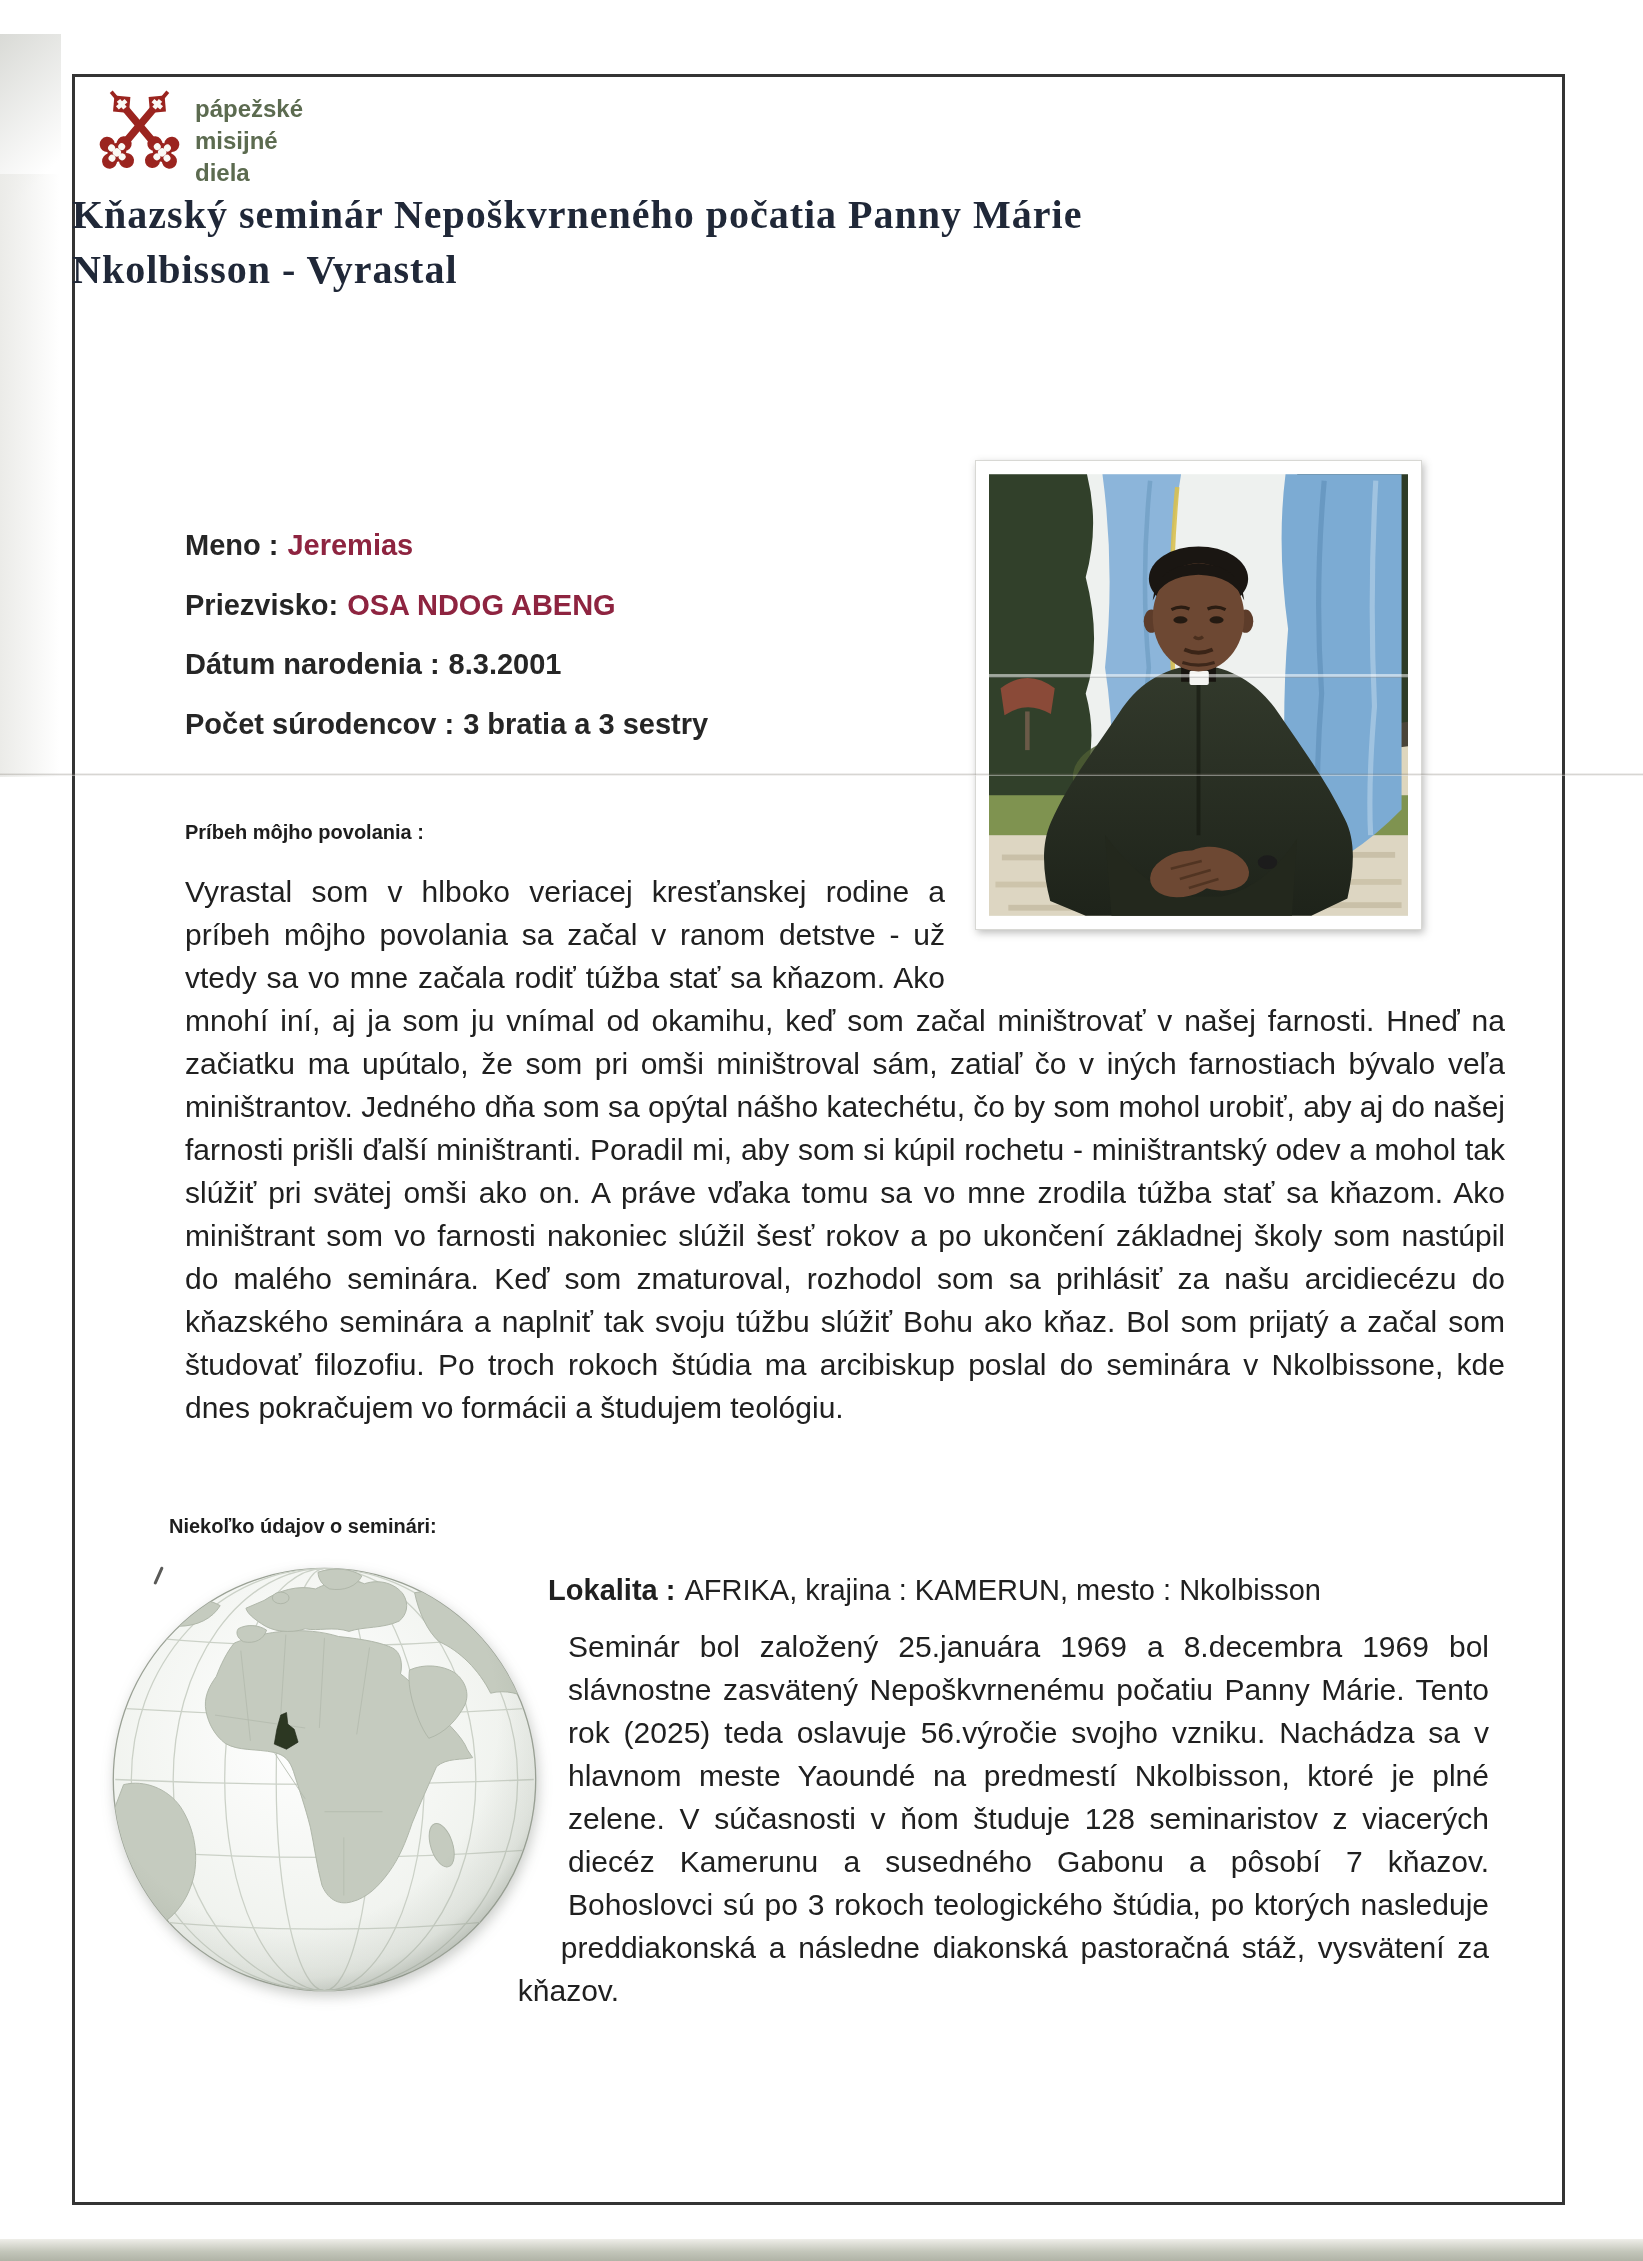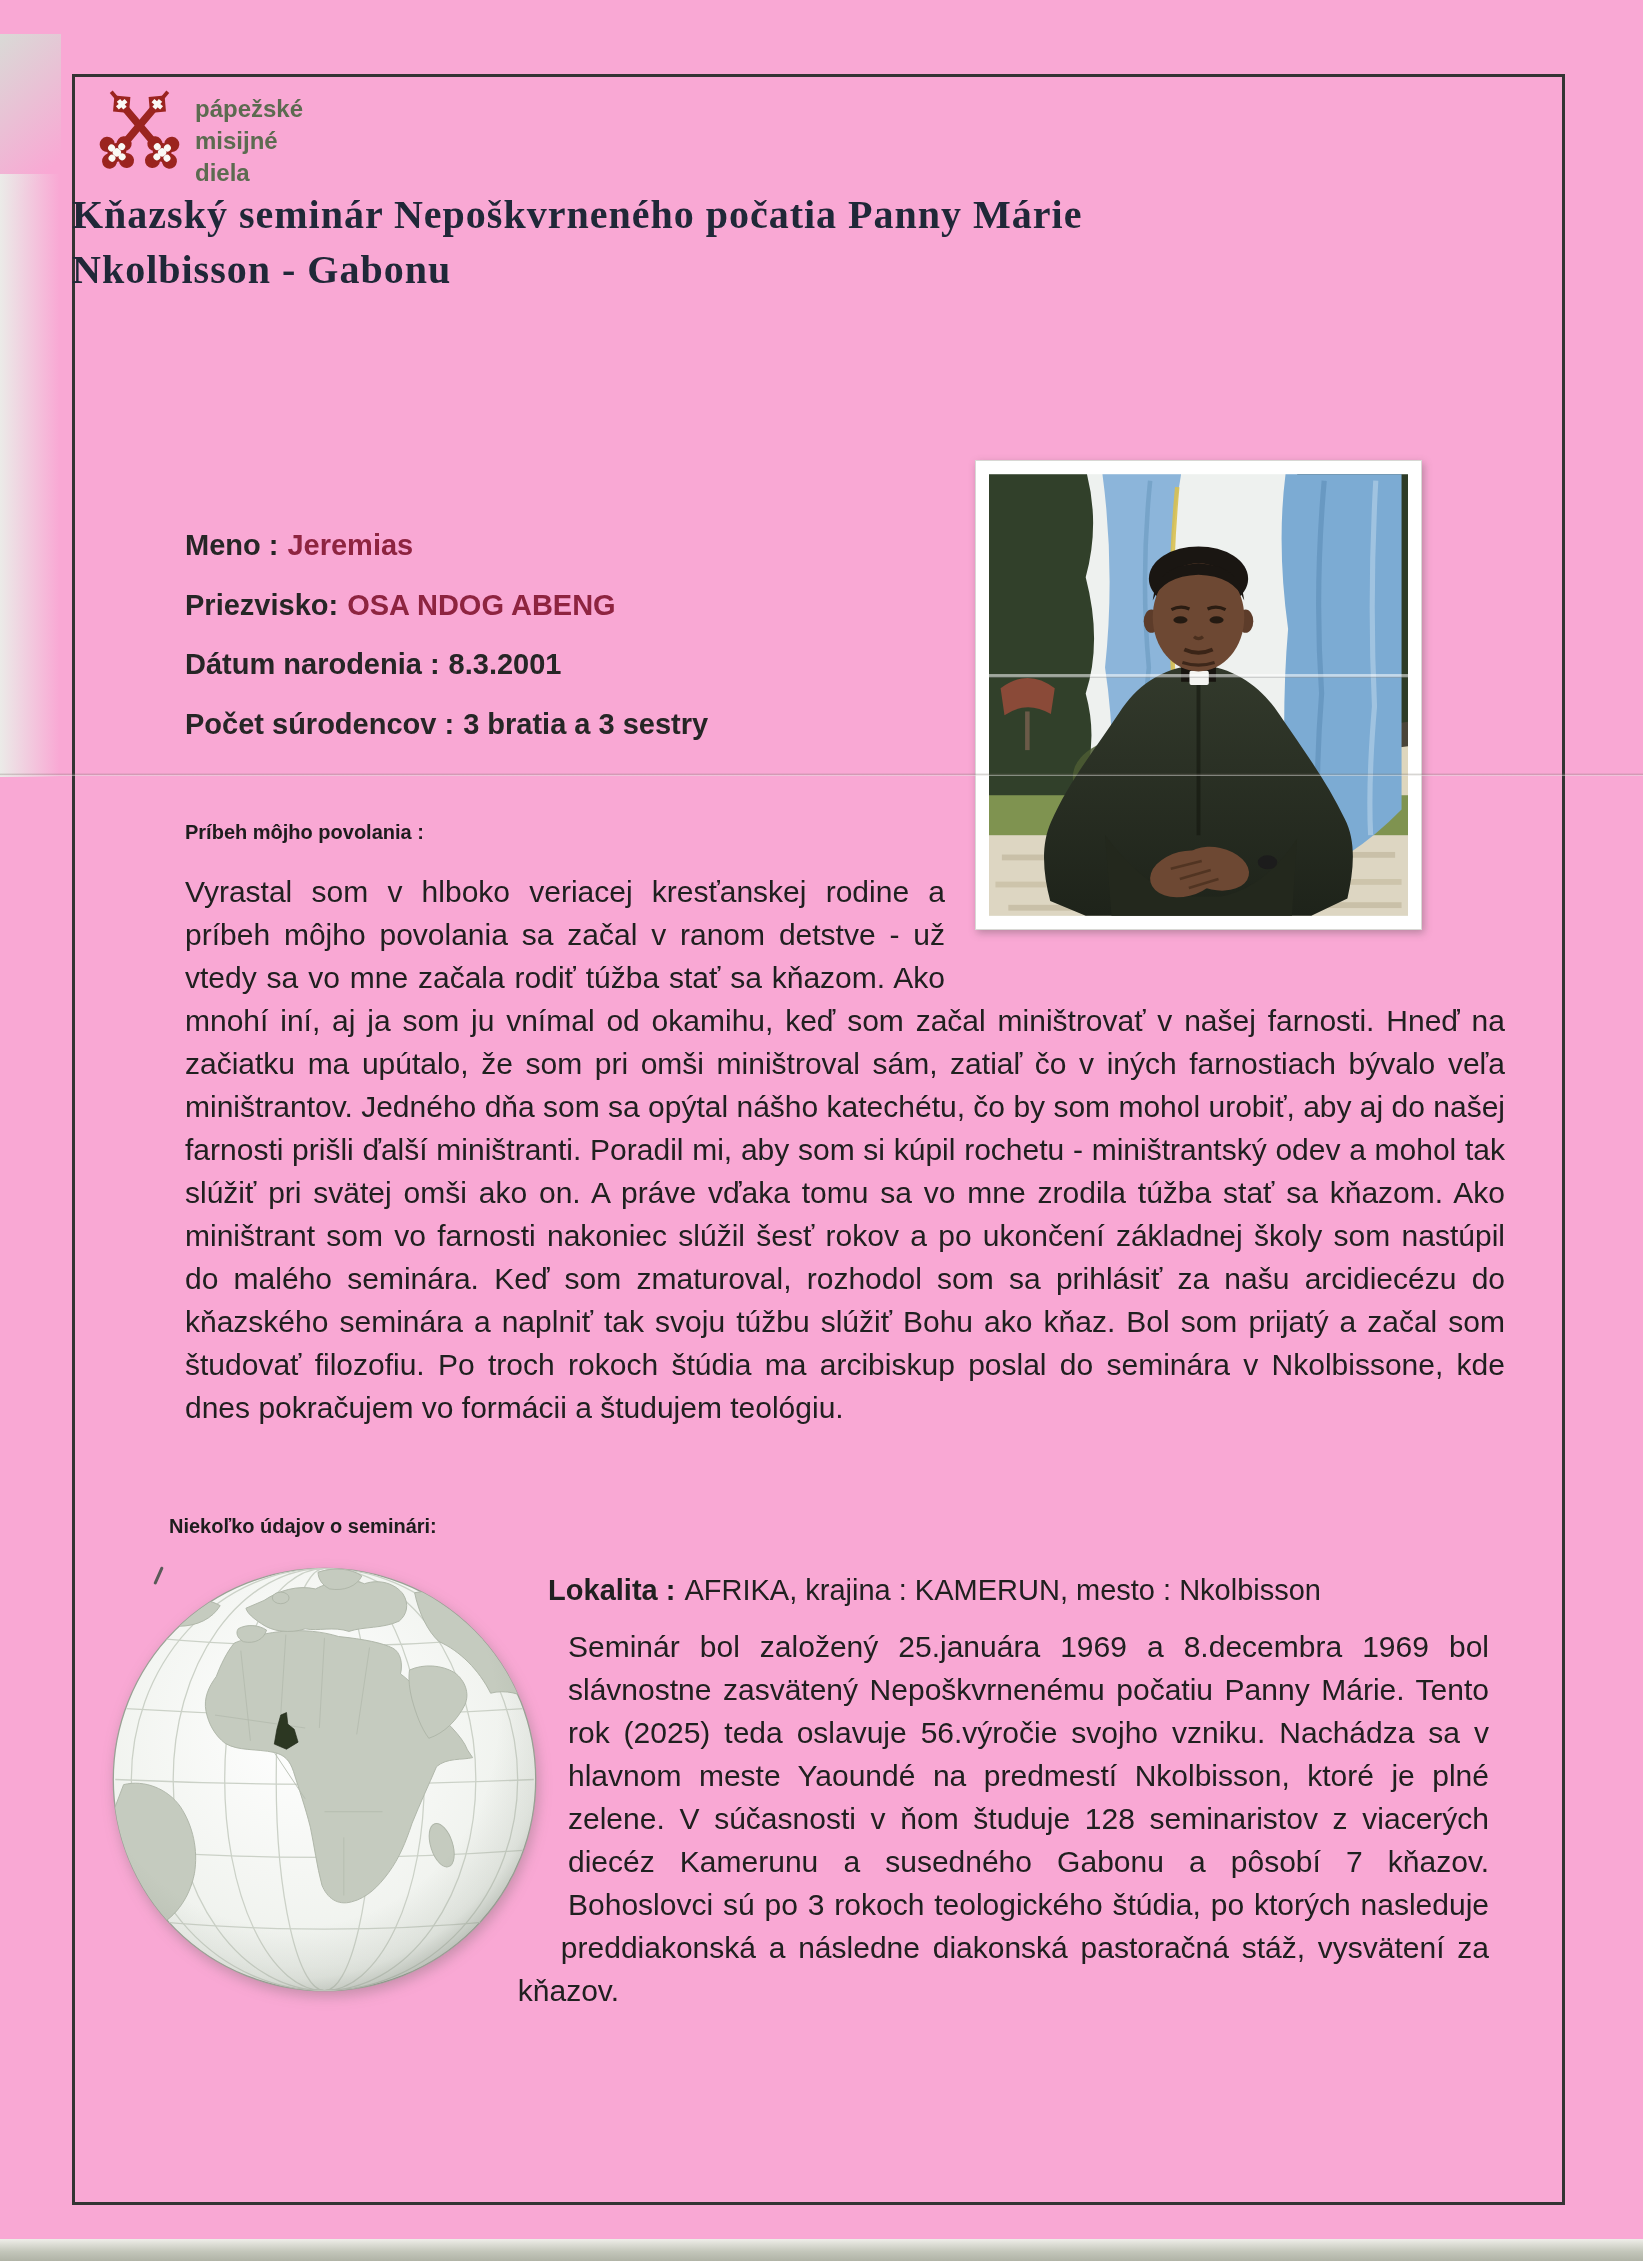--- a/index.html
+++ b/index.html
@@ -1,16 +1,16 @@
 <!DOCTYPE html>
 <html style="font-size:10.3px"><head>
 <meta charset="utf-8">
 <style>
   html,body{margin:0;padding:0;background:#e8e8e4;}
-  #page{position:relative;width:1644px;height:2261px;background:#f9a8d4;overflow:hidden;
+  #page{position:relative;width:1644px;height:2261px;background:#ffffff;overflow:hidden;
         font-family:"Liberation Sans","DejaVu Sans",sans-serif;color:#212121;}
   
   .corner-wash{position:absolute;left:0;top:34px;width:61px;height:187px;
       background:linear-gradient(135deg,#d9dad6 0%,rgba(217,218,214,0) 75%);}
   .left-wash{position:absolute;left:0;top:174px;width:70px;height:603px;
       background:linear-gradient(90deg,#ebebe8 0%,rgba(235,235,232,0) 85%);}
   .crease{position:absolute;left:0;top:773px;width:1644px;height:3.2px;
       background:linear-gradient(180deg,rgba(120,112,100,0) 0%,rgba(110,104,94,0.30) 45%,rgba(255,255,255,0.55) 100%);}
   .bottom-strip{position:absolute;left:0;top:2239px;width:1644px;height:22.6px;
       background:linear-gradient(180deg,#efeee9 0%,#c3c6ba 55%,#aeb1a4 100%);}
@@ -103,21 +103,21 @@
     </span>
     <div class="logo-text">
       <div>pápežské</div>
       <div>misijné</div>
       <div>diela</div>
     </div>
   </div>
 
   <div class="title-block">
     <div class="title-line">Kňazský seminár Nepoškvrneného počatia Panny Márie</div>
-    <div class="title-line">Nkolbisson - Gabonu</div>
+    <div class="title-line">Nkolbisson - Vyrastal</div>
   </div>
 
   <div class="story">
 
     <div class="photo">
       <svg width="419" height="442" viewBox="0 0 650 685">
         <defs>
           <linearGradient id="capeGrad" x1="0" y1="0" x2="0" y2="1">
             <stop offset="0" stop-color="#333a2c"></stop>
               <stop offset="1" stop-color="#1e231a"></stop>

